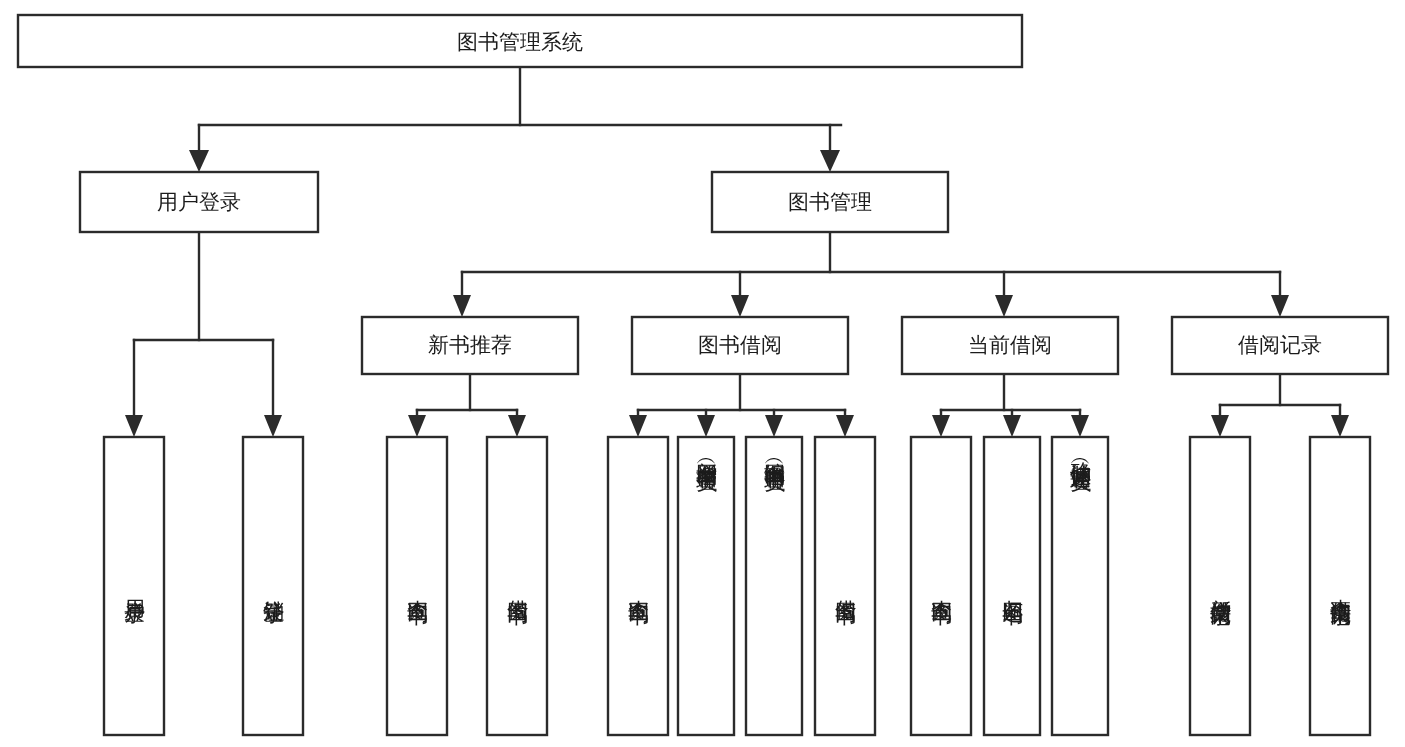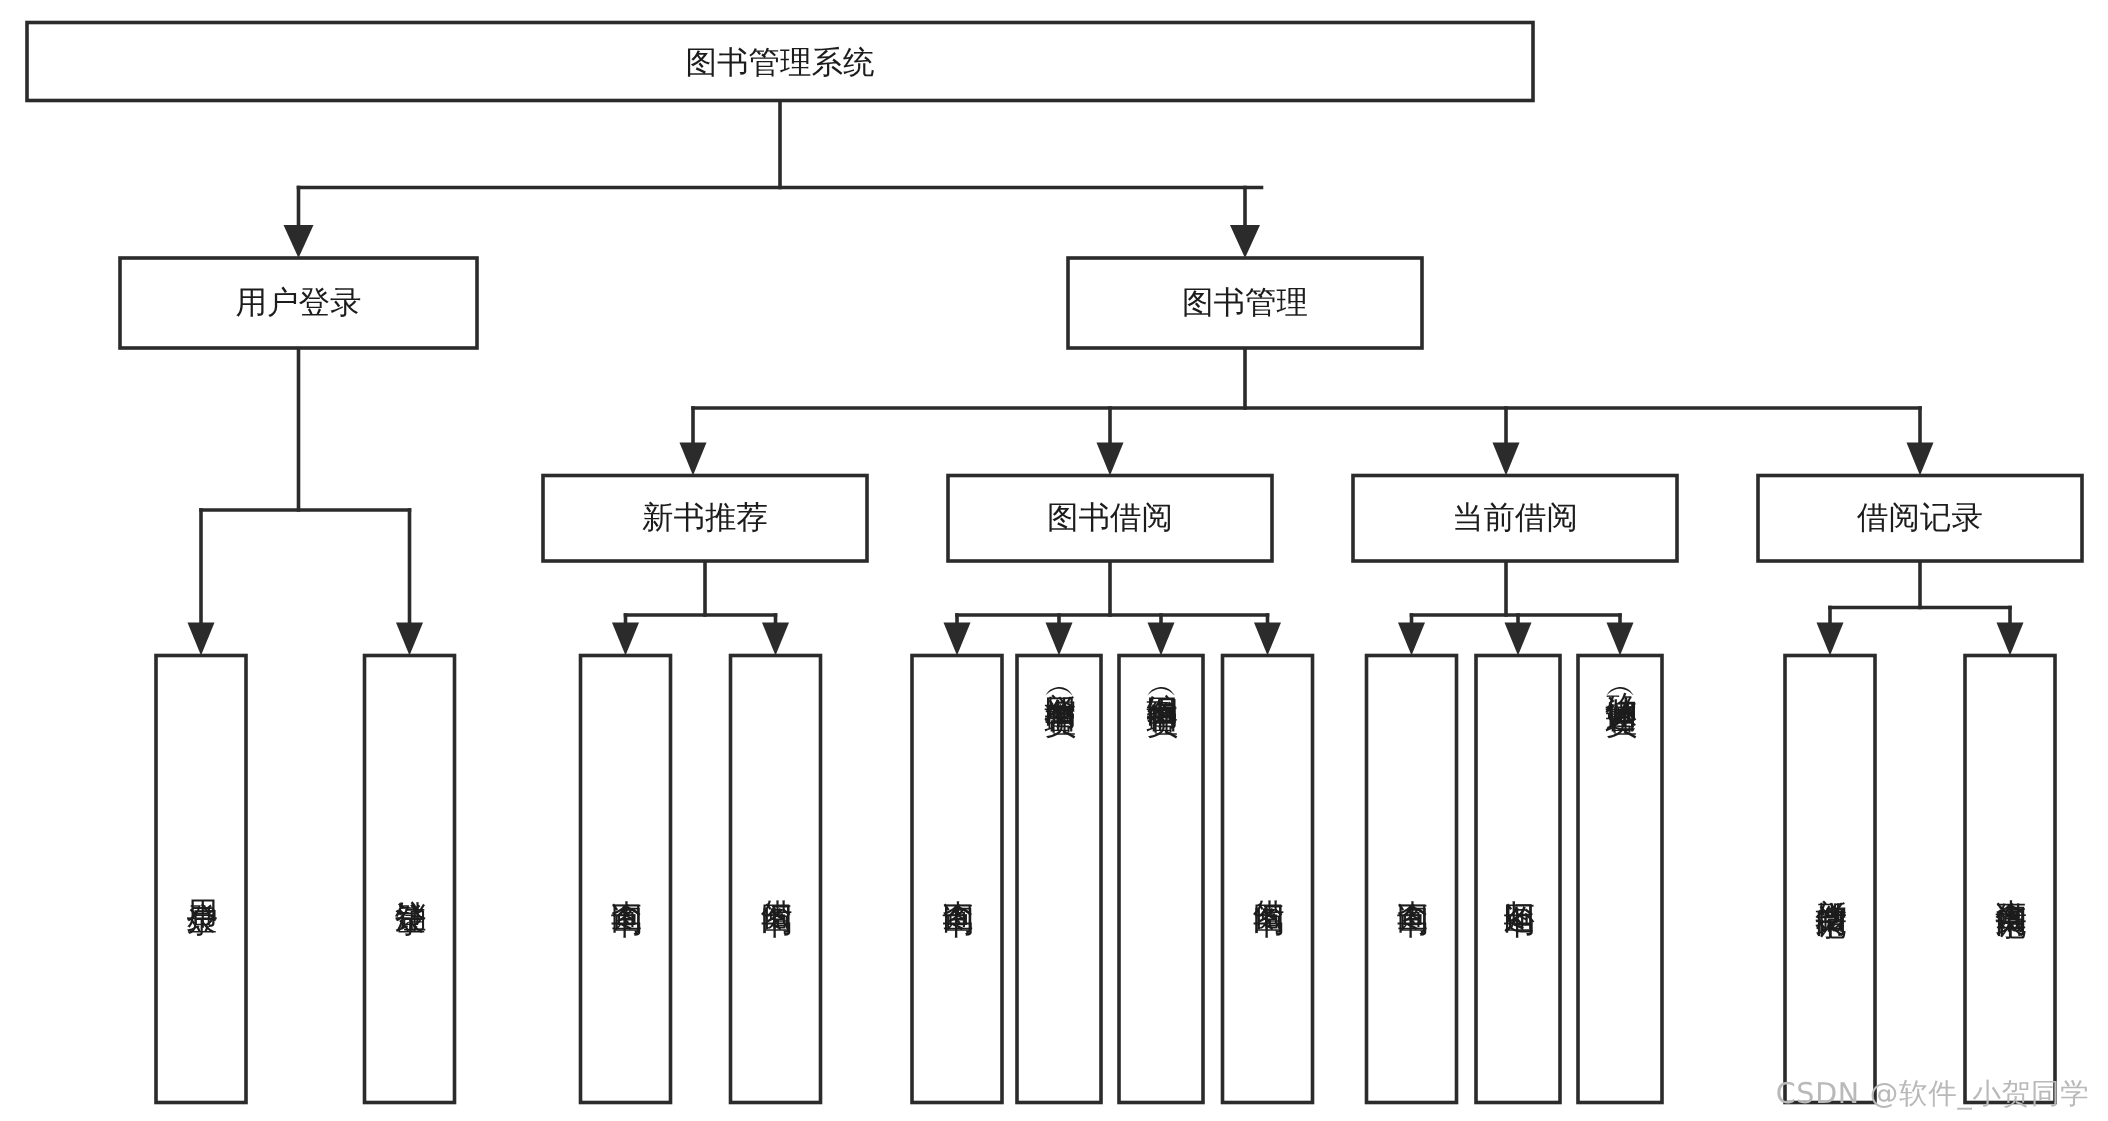--- a/index.html
+++ b/index.html
@@ -239,15 +239,14 @@
   <div class="vlabel-wrap" style="left:1052px; top:437px; width:56px; height:298px; align-items:flex-start;">
     <span class="node-label-vertical" style="margin-top:8px;">确认归还（管理员）</span>
   </div>
   <div class="vlabel-wrap" style="left:1190px; top:437px; width:60px; height:298px;">
     <span class="node-label-vertical">新增借阅记录</span>
   </div>
   <div class="vlabel-wrap" style="left:1310px; top:437px; width:60px; height:298px;">
     <span class="node-label-vertical">查询借阅记录</span>
   </div>
 
-  <div class="watermark">CSDN @软件_小贺同学</div>
 
 </div>
 
 </body></html>

